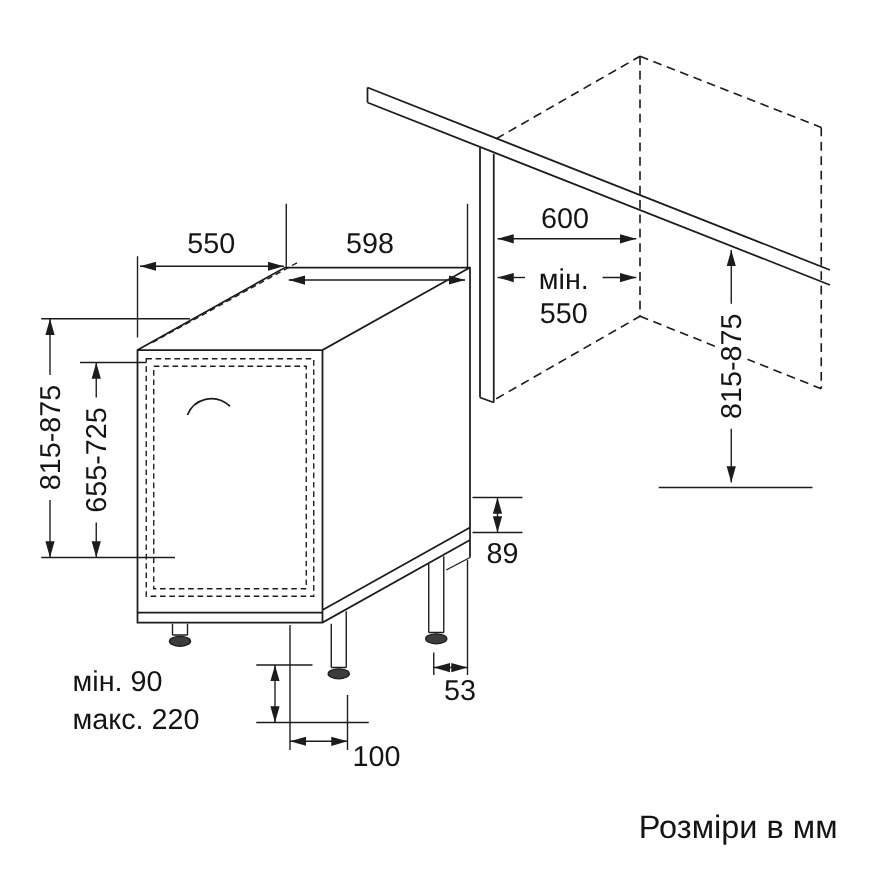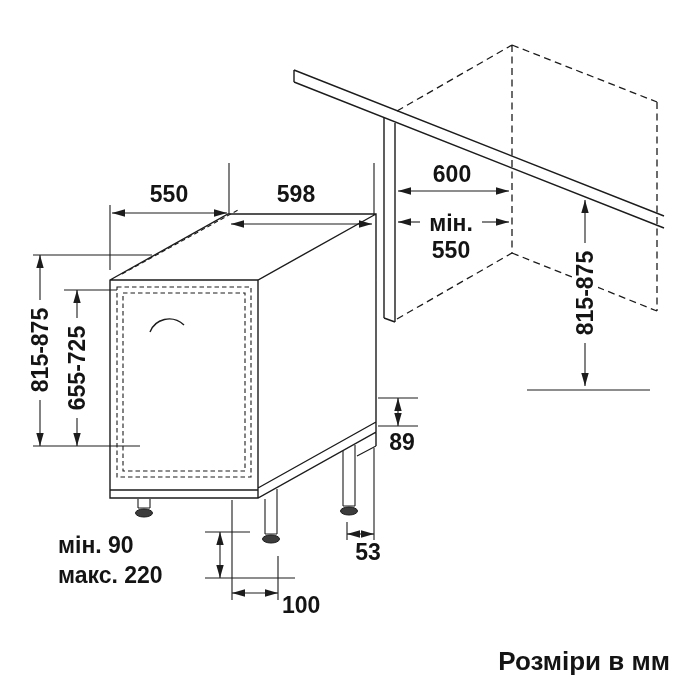--- a/index.html
+++ b/index.html
@@ -1,19 +1,18 @@
 <!DOCTYPE html>
 <html><head>
 <meta charset="utf-8">
 <style>
   html,body { margin:0; padding:0; background:#ffffff; }
   .page {
     width:700px; height:700px; background:#ffffff; position:relative;
     font-family:"Liberation Sans","DejaVu Sans",sans-serif;
-    font-weight:bold;
   }
   svg text {
     font-family:"Liberation Sans","DejaVu Sans",sans-serif;
     font-size:23px; fill:#141414;
   }
   svg text.units { font-size:26px; }
   .ln   { stroke:#1c1c1c; stroke-width:1.4; fill:none; }
   .thin { stroke-width:1.1; }
   .dash { stroke-dasharray:7 4.5; stroke-width:1.3; }
   .ddash{ stroke-dasharray:4.5 3; stroke-width:1.1; }

